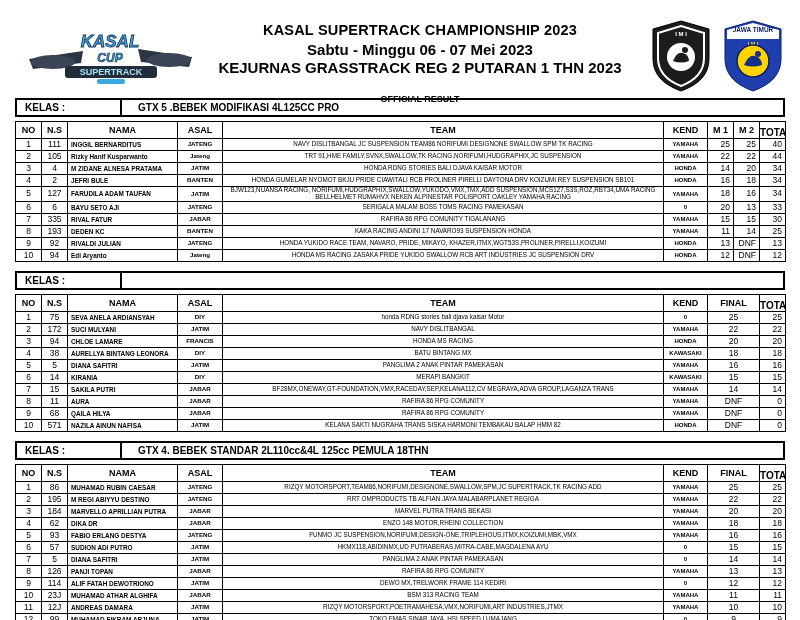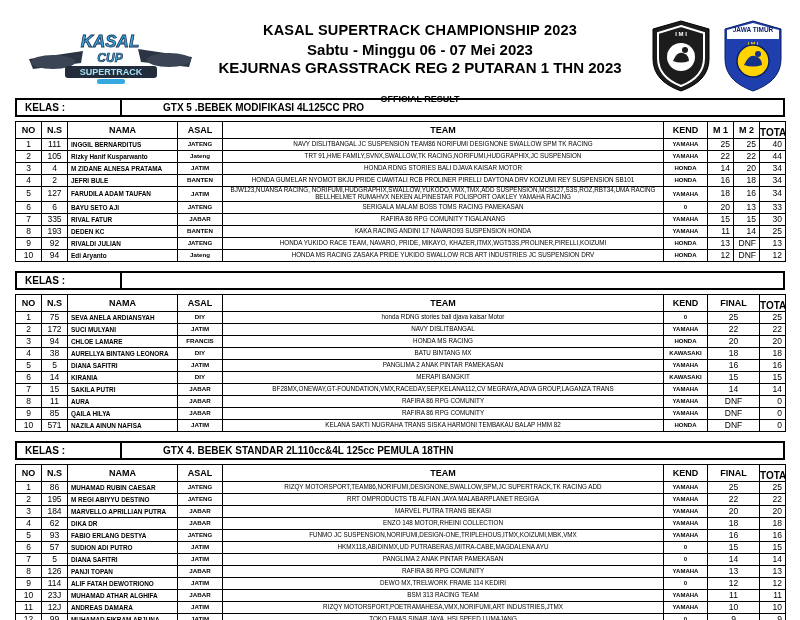--- a/index.html
+++ b/index.html
@@ -9,23 +9,23 @@
   
   .hdr{display:flex;align-items:center;height:92px;}
   .hdr-left{width:190px;display:flex;justify-content:center;padding-top:16px;}
   .hdr-center{flex:1;text-align:center;padding-top:18px;}
   .hdr-right{width:150px;display:flex;gap:8px;justify-content:flex-end;padding-top:8px;}
   .title{font-size:14.5px;font-weight:bold;letter-spacing:.2px;margin:4px 0 3px 0;}
   .sub{font-size:15px;font-weight:bold;margin:1px 0;}
   .subsmall{font-size:9px;font-weight:bold;margin-top:18px;}
 
   
-  .kelas-bar{display:flex;border:2px solid #000;height:15px;align-items:center;margin-bottom:4px;background:#fff;gap:17px;}
+  .kelas-bar{display:flex;border:2px solid #000;height:15px;align-items:center;margin-bottom:4px;background:#fff;}
   .kelas-label{width:95px;font-weight:bold;font-size:10px;padding-left:8px;height:100%;display:flex;align-items:center;border-right:2px solid #000;}
-  .kelas-name{font-weight:bold;font-size:10px;padding-left:24px;}
+  .kelas-name{font-weight:bold;font-size:10px;padding-left:16px;}
 
   
   table{border-collapse:collapse;table-layout:fixed;width:770px;margin-bottom:9px;}
   th,td{border:1px solid #000;overflow:hidden;}
   th{font-size:9px;font-weight:bold;height:16px;padding:0;white-space:nowrap;}
   th.th-total{font-size:10px;vertical-align:bottom;}
   td{height:11px;padding:0 2px;text-align:center;white-space:nowrap;font-size:6.5px;line-height:1.1;}
   td.c-no,td.c-ns{font-size:8.5px;}
   td.c-nama{text-align:left;font-weight:600;font-size:6.4px;padding-left:3px;}
   td.c-asal{font-weight:600;font-size:6.2px;}
@@ -332,21 +332,21 @@
           <td class="c-ns">11</td>
           <td class="c-nama">AURA</td>
           <td class="c-asal">JABAR</td>
           <td class="c-team">RAFIRA 86 RPG COMUNITY</td>
           <td class="c-kend">YAMAHA</td>
           <td class="c-final">DNF</td>
           <td class="c-total">0</td>
         </tr>
         <tr>
           <td class="c-no">9</td>
-          <td class="c-ns">85</td>
+          <td class="c-ns">68</td>
           <td class="c-nama">QAILA HILYA</td>
           <td class="c-asal">JABAR</td>
           <td class="c-team">RAFIRA 86 RPG COMUNITY</td>
           <td class="c-kend">YAMAHA</td>
           <td class="c-final">DNF</td>
           <td class="c-total">0</td>
         </tr>
         <tr>
           <td class="c-no">10</td>
           <td class="c-ns">571</td>

